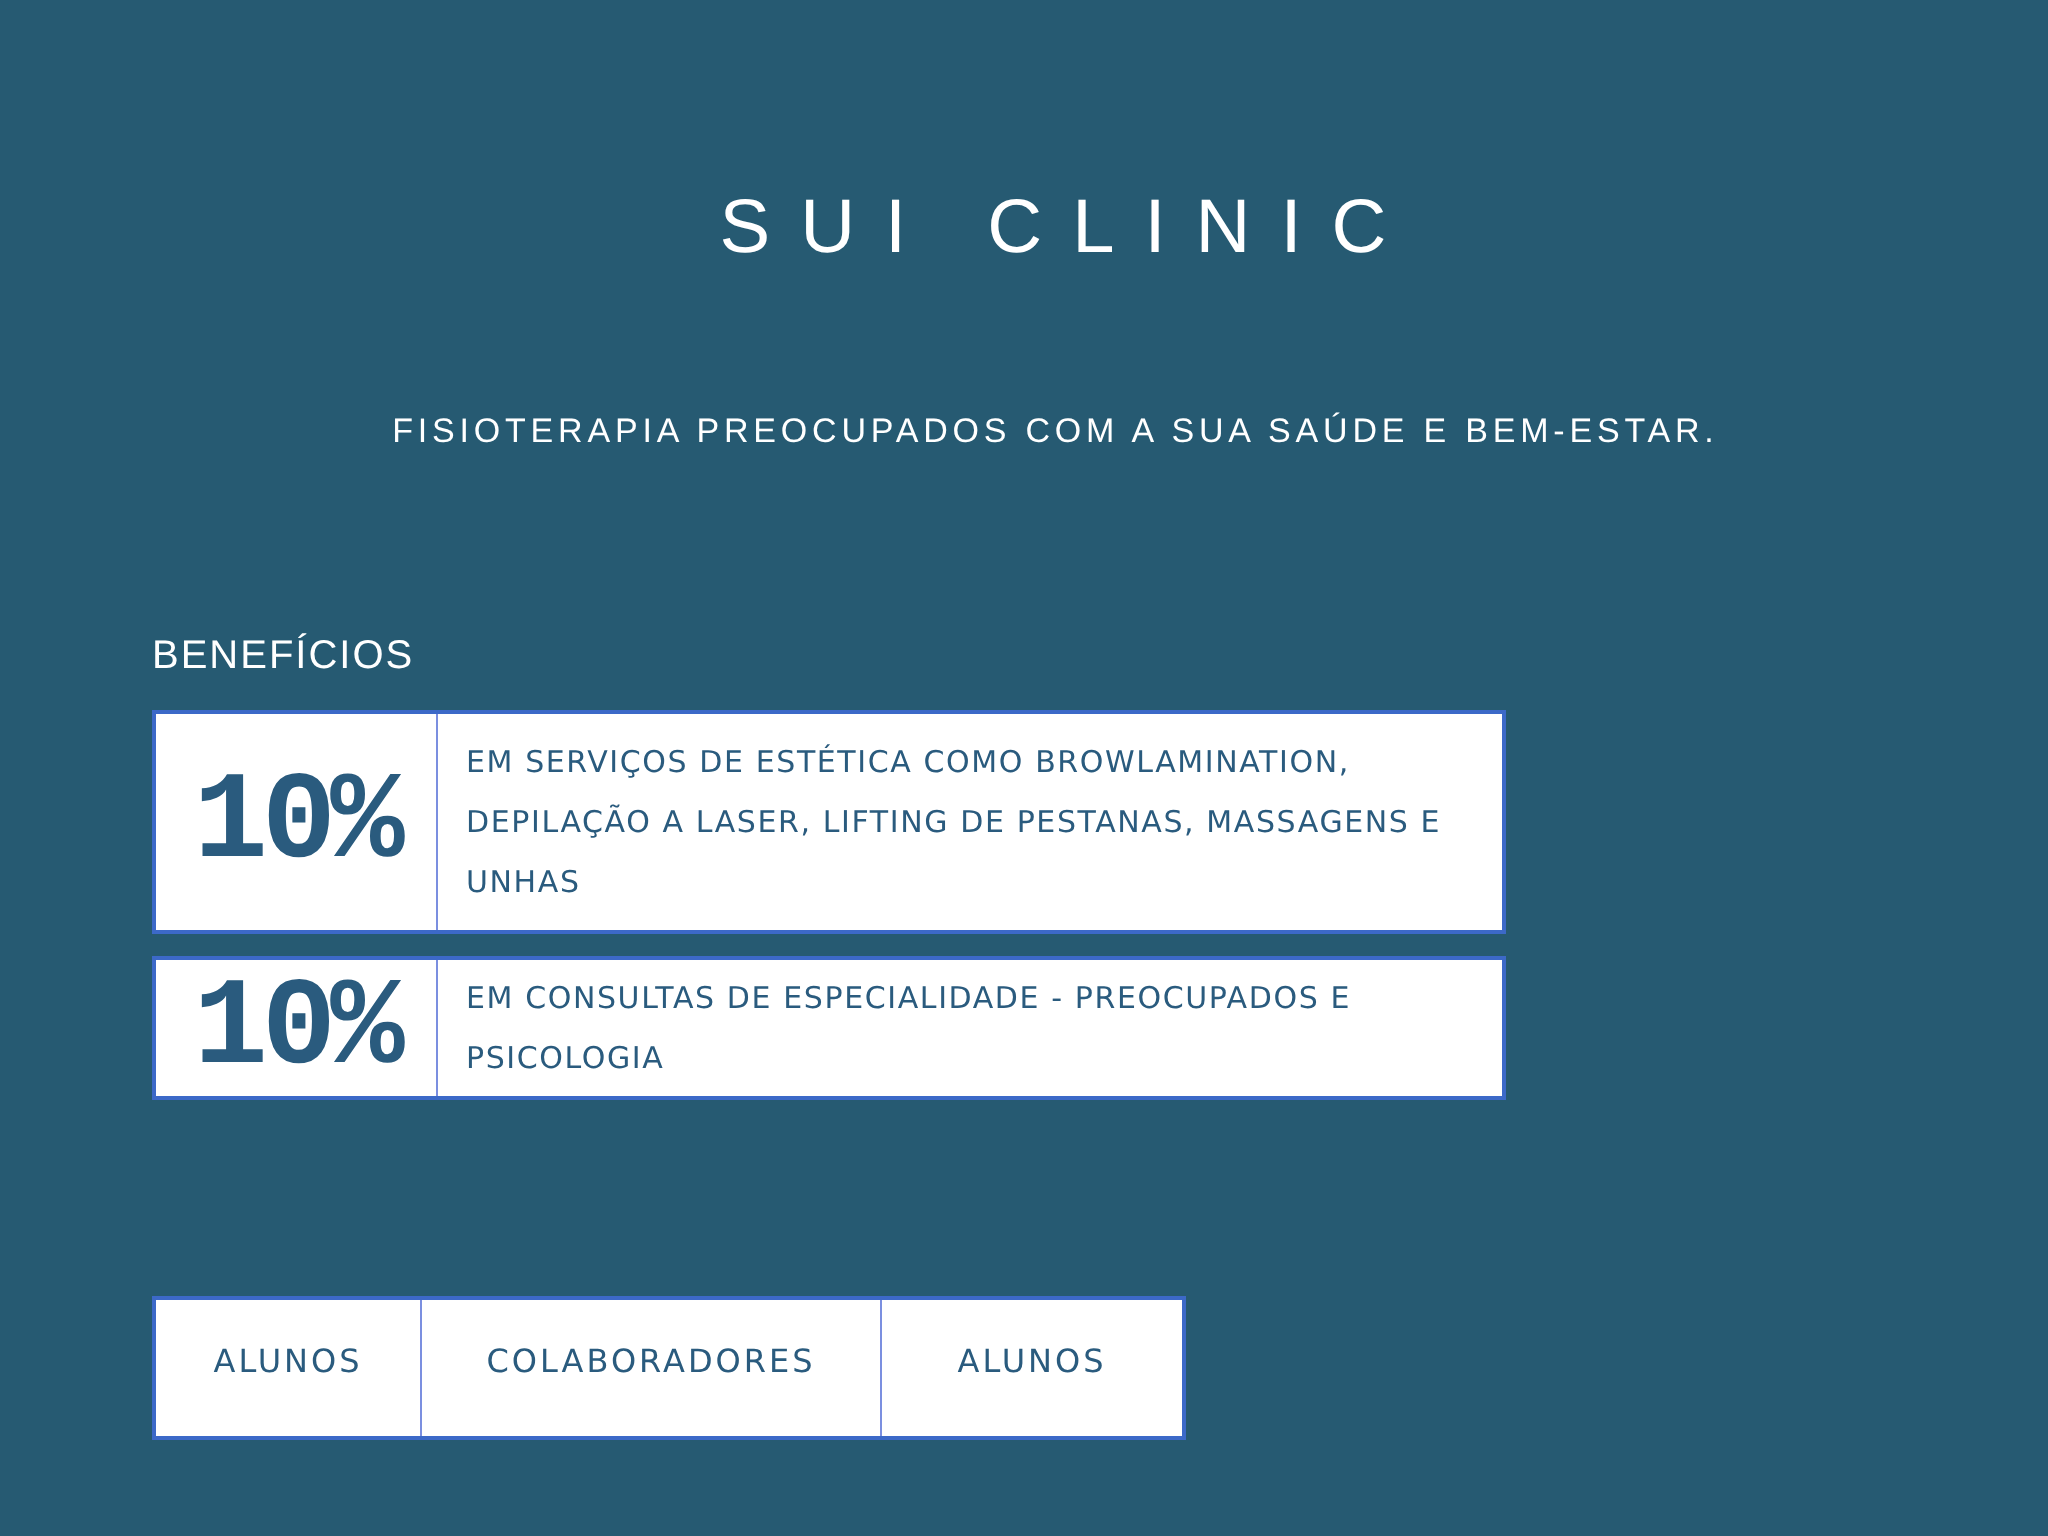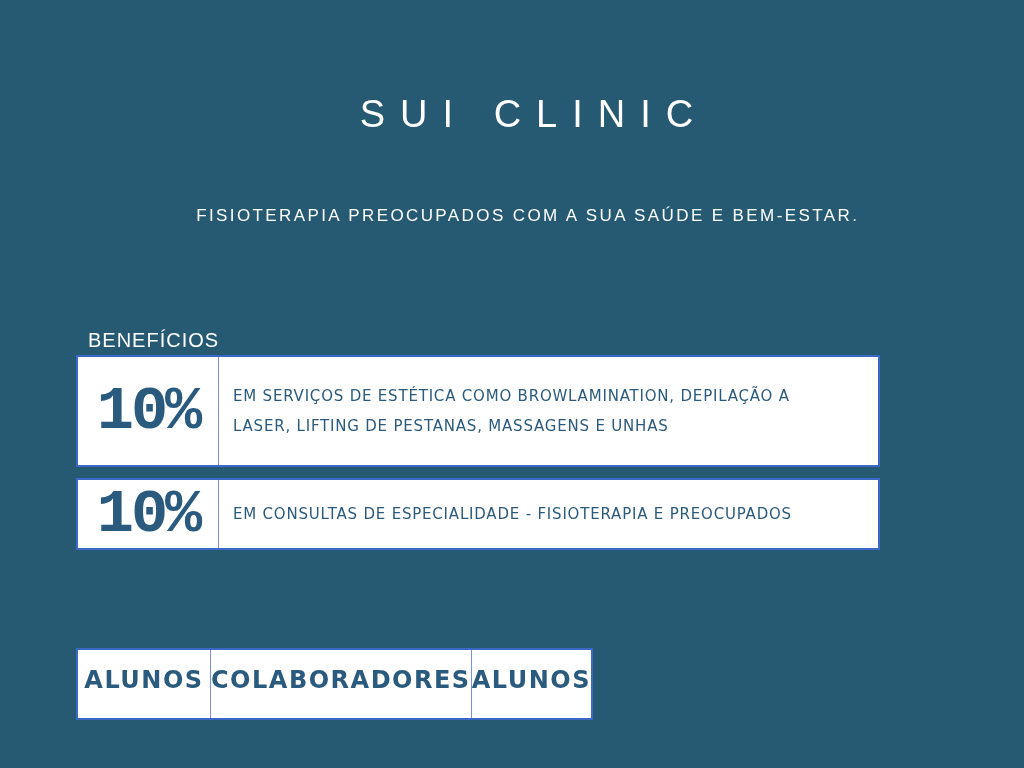--- a/index.html
+++ b/index.html
@@ -19,29 +19,29 @@
     font-size:38px;font-weight:400;letter-spacing:15px;line-height:44px;
   }
   .brand-tagline{
     position:absolute;top:203px;left:0;width:100%;
     margin:0;text-align:center;text-indent:2.4px;
     color:var(--heading-text,#FFFFFF);
     font-size:17px;font-weight:400;letter-spacing:2.4px;line-height:26px;
   }
   
   .section-heading{
-    position:absolute;left:76px;margin:12px;
+    position:absolute;left:76px;margin:0;
     color:var(--heading-text,#FFFFFF);
     font-size:20px;font-weight:400;letter-spacing:1px;line-height:24px;
   }
   .benefits-heading{top:316px;}
   .beneficiaries-heading{top:608px;}
   
   .benefit-card{
-    position:absolute;left:76px;width:804px;
+    position:absolute;left:76px;width:677px;
     background:var(--card-bg,#FFFFFF);
     border:2px solid var(--border,#3C69C8);
     box-sizing:border-box;
     display:flex;align-items:stretch;
   }
   .benefit-card.card-0{top:355px;height:112px;}
   .benefit-card.card-1{top:478px;height:72px;}
   .pct-cell{
     flex:0 0 140px;width:140px;
     display:flex;align-items:center;justify-content:center;
@@ -66,21 +66,21 @@
     box-sizing:border-box;
     background:var(--card-bg,#FFFFFF);
     border:2px solid var(--border,#3C69C8);
     display:flex;align-items:stretch;
   }
   .group-cell{
     display:flex;align-items:center;justify-content:center;
     padding-bottom:8px;box-sizing:border-box;
     color:var(--accent-text,#2A5B7E);
     font-family:"DejaVu Sans","Liberation Sans",sans-serif;
-    font-size:24px;font-weight:700;letter-spacing:1.5px;
+    font-size:16px;font-weight:400;letter-spacing:1.5px;
   }
   .group-cell.g0{flex:0 0 132px;}
   .group-cell.g1{flex:0 0 230px;border-left:1px solid var(--divider,#7B8FE0);}
   .group-cell.g2{flex:1;border-left:1px solid var(--divider,#7B8FE0);}
 </style>
 </head>
 <body>
 
 <div class="page">
 
@@ -90,21 +90,21 @@
 
   <h2 class="section-heading benefits-heading">BENEFÍCIOS</h2>
 
   <div class="benefit-card card-0">
     <div class="pct-cell">10%</div>
     <div class="desc-cell">EM SERVIÇOS DE ESTÉTICA COMO BROWLAMINATION, DEPILAÇÃO A LASER, LIFTING DE PESTANAS, MASSAGENS E UNHAS</div>
   </div>
 
   <div class="benefit-card card-1">
     <div class="pct-cell">10%</div>
-    <div class="desc-cell">EM CONSULTAS DE ESPECIALIDADE - FISIOTERAPIA E PREOCUPADOS</div>
+    <div class="desc-cell">EM CONSULTAS DE ESPECIALIDADE - PREOCUPADOS E PSICOLOGIA</div>
   </div>
 
 
   <div class="groups-table">
     <div class="group-cell g0">ALUNOS</div>
     <div class="group-cell g1">COLABORADORES</div>
     <div class="group-cell g2">ALUNOS</div>
   </div>
 
 </div>

